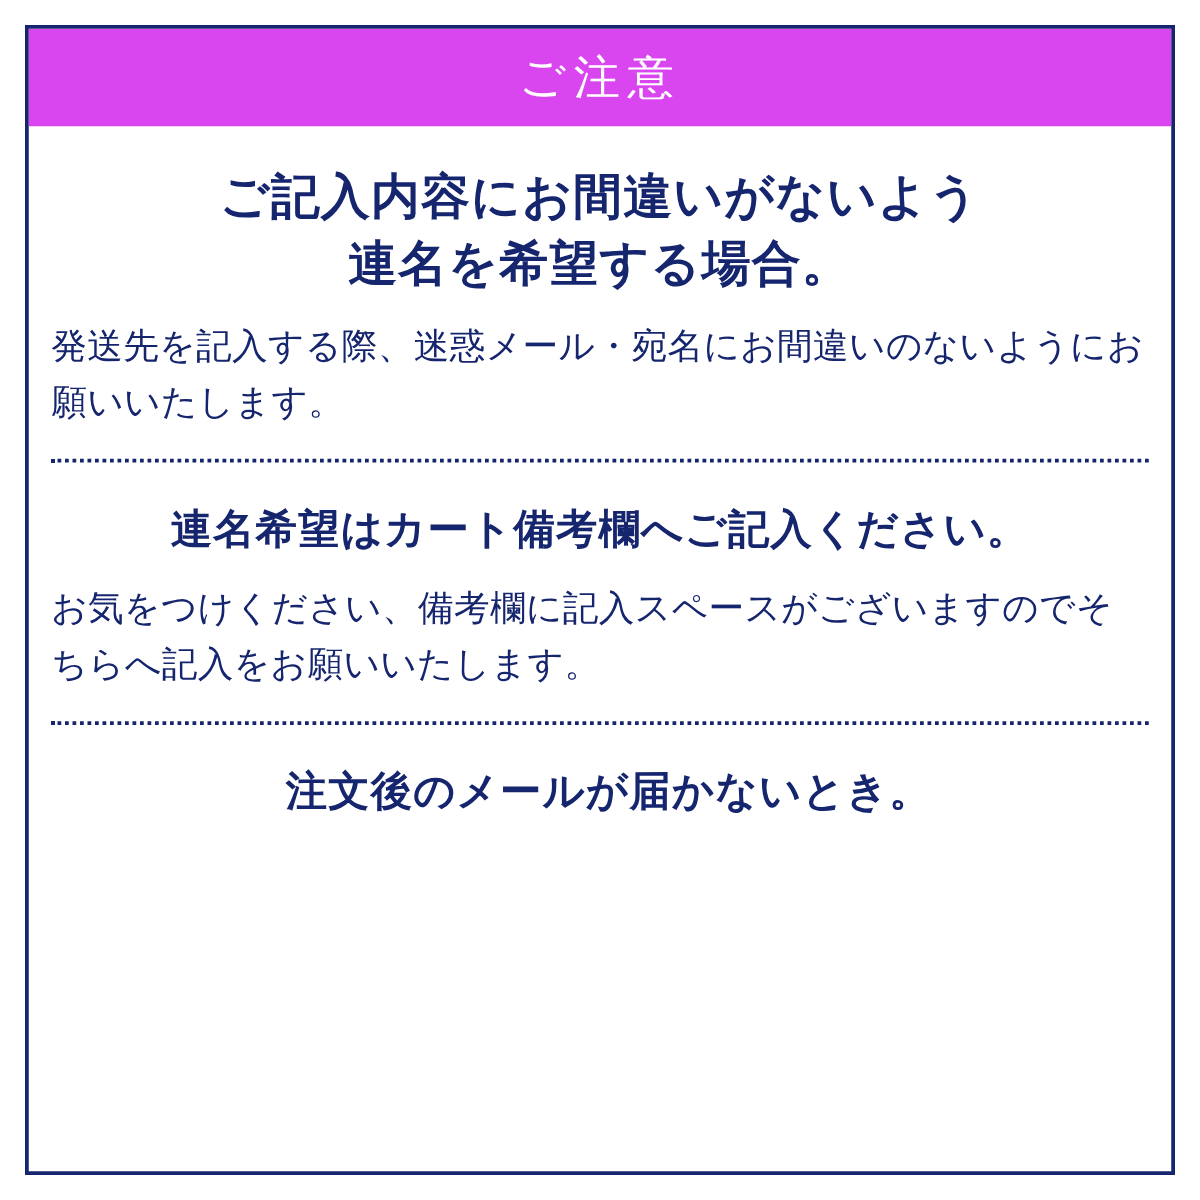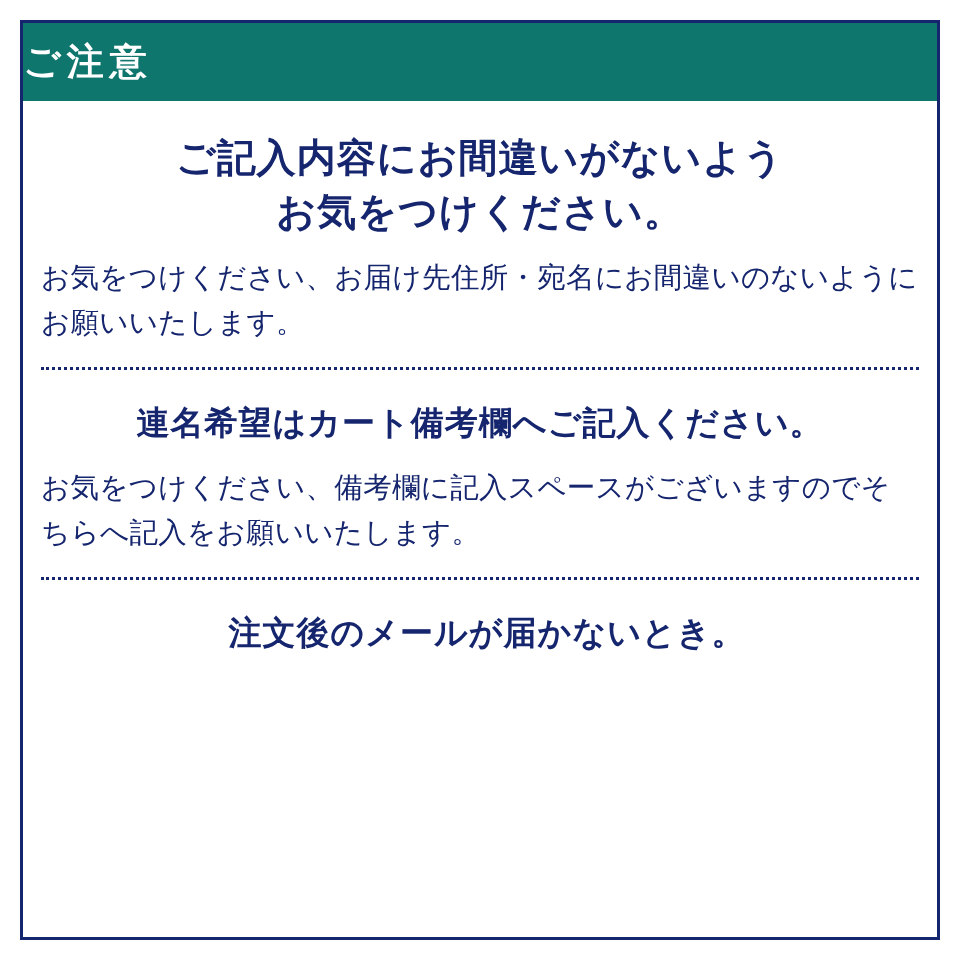--- a/index.html
+++ b/index.html
@@ -28,24 +28,25 @@
     width: 100%;
     height: 100%;
     box-sizing: border-box;
     border: 3px solid #15256e;
     background: #ffffff;
     padding: 0;
     overflow: hidden;
   }
 
   .notice-header {
-    background: #0f766e;
+    background: #d946ef;
     color: #ffffff;
+    text-align: center;
     font-size: 37px;
-    font-weight: bold;
+    font-weight: normal;
     letter-spacing: 6px;
     line-height: 1;
     padding: 20px 0 21px 0;
   }
 
   .content {
     padding: 0 12px;
     box-sizing: border-box;
   }
 
@@ -99,23 +100,23 @@
 
     <div class="notice-header">
       <span>ご注意</span>
     </div>
 
     <div class="content">
 
       <div class="section sec1">
         <div class="section-heading heading-lg">
           <div>ご記入内容にお間違いがないよう</div>
-          <div>お気をつけください。</div>
+          <div>連名を希望する場合。</div>
         </div>
-        <div class="body-text">お気をつけください、お届け先住所・宛名にお間違いのないようにお願いいたします。</div>
+        <div class="body-text">発送先を記入する際、迷惑メール・宛名にお間違いのないようにお願いいたします。</div>
       </div>
 
       <div class="divider"></div>
 
       <div class="section sec2">
         <div class="section-heading heading-md">
           <div>連名希望はカート備考欄へご記入ください。</div>
         </div>
         <div class="body-text">お気をつけください、備考欄に記入スペースがございますのでそちらへ記入をお願いいたします。</div>
       </div>

